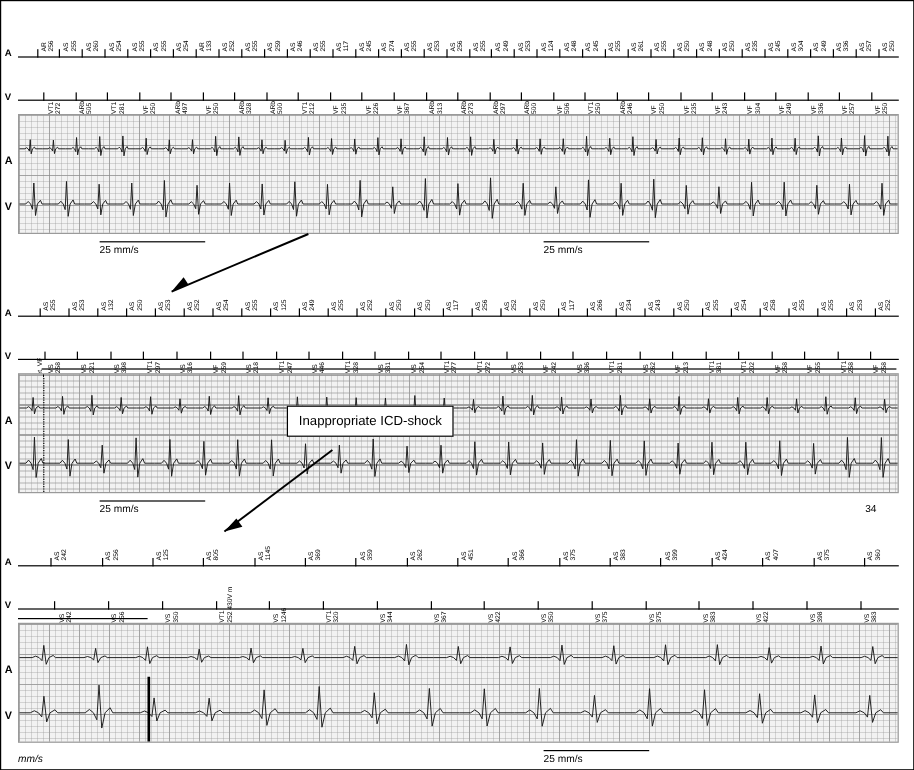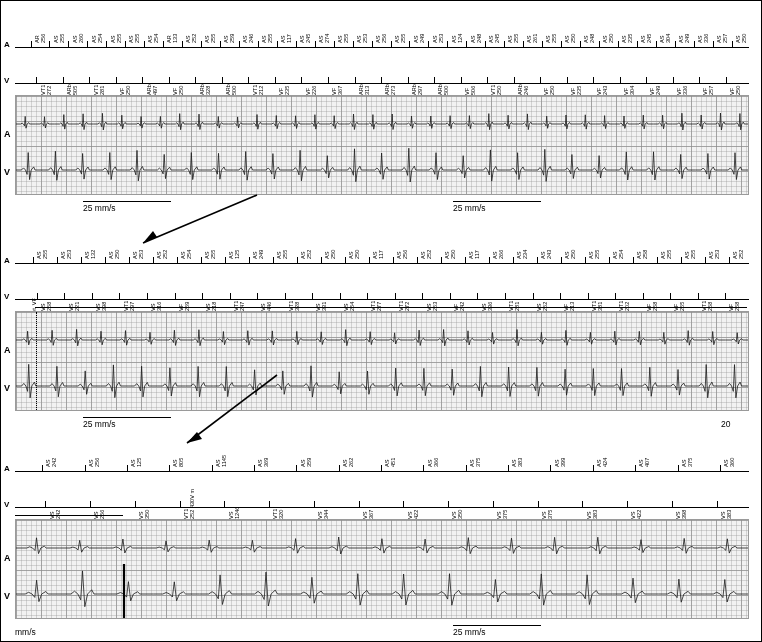--- a/index.html
+++ b/index.html
@@ -766,21 +766,21 @@
             <polyline points="0.0,28 6.1,28.0 7.8,26.9 9.4,28.0 10.7,30.2 11.6,19.2 12.7,32.9 14.0,28.0 16.0,26.4 17.1,28.0 24.5,28 30.6,28.0 32.2,26.8 33.9,28.0 35.2,30.4 36.1,18.3 37.2,33.3 38.5,28.0 40.5,26.3 41.6,28.0 48.9,28 55.0,28.0 56.7,26.7 58.4,28.0 59.7,30.7 60.6,17.4 61.7,33.8 63.0,28.0 65.0,26.1 66.1,28.0 73.4,28 79.5,28.0 81.2,26.9 82.8,28.0 84.1,30.2 85.0,19.2 86.1,32.8 87.4,28.0 89.4,26.4 90.5,28.0 97.9,28 104.0,28.0 105.6,26.9 107.3,28.0 108.6,30.4 109.5,18.6 110.6,33.2 111.9,28.0 113.9,26.3 115.0,28.0 122.3,28 128.4,28.0 130.1,27.1 131.8,28.0 133.1,29.9 134.0,20.3 135.1,32.3 136.4,28.0 138.4,26.6 139.5,28.0 146.8,28 152.9,28.0 154.6,26.8 156.2,28.0 157.5,30.5 158.4,18.2 159.5,33.4 160.8,28.0 162.8,26.2 163.9,28.0 171.3,28 177.4,28.0 179.0,26.8 180.7,28.0 182.0,30.6 182.9,17.7 184.0,33.7 185.3,28.0 187.3,26.1 188.4,28.0 195.7,28 201.8,28.0 203.5,27.0 205.2,28.0 206.5,30.1 207.4,19.5 208.5,32.7 209.8,28.0 211.8,26.5 212.9,28.0 220.2,28 226.3,28.0 228.0,26.9 229.6,28.0 230.9,30.3 231.8,18.7 232.9,33.1 234.2,28.0 236.2,26.3 237.3,28.0 244.7,28 250.8,28.0 252.4,26.9 254.1,28.0 255.4,30.3 256.3,18.9 257.4,33.0 258.7,28.0 260.7,26.4 261.8,28.0 269.1,28 275.3,28.0 276.9,27.0 278.6,28.0 279.9,30.1 280.8,19.4 281.9,32.7 283.2,28.0 285.2,26.5 286.3,28.0 293.6,28 299.7,28.0 301.4,27.0 303.0,28.0 304.3,30.0 305.2,19.8 306.3,32.5 307.6,28.0 309.6,26.5 310.7,28.0 318.1,28 324.2,28.0 325.8,26.8 327.5,28.0 328.8,30.6 329.7,17.6 330.8,33.7 332.1,28.0 334.1,26.1 335.2,28.0 342.5,28 348.6,28.0 350.3,27.0 352.0,28.0 353.3,30.1 354.2,19.7 355.3,32.6 356.6,28.0 358.6,26.5 359.7,28.0 367.0,28 373.1,28.0 374.8,27.1 376.4,28.0 377.7,29.8 378.6,20.8 379.7,32.0 381.0,28.0 383.0,26.7 384.1,28.0 391.5,28 397.6,28.0 399.2,26.8 400.9,28.0 402.2,30.5 403.1,18.1 404.2,33.5 405.5,28.0 407.5,26.2 408.6,28.0 415.9,28 422.0,28.0 423.7,26.7 425.4,28.0 426.7,30.6 427.6,17.5 428.7,33.8 430.0,28.0 432.0,26.1 433.1,28.0 440.4,28 446.5,28.0 448.2,26.9 449.8,28.0 451.1,30.3 452.0,18.8 453.1,33.0 454.4,28.0 456.4,26.3 457.5,28.0 464.9,28 471.0,28.0 472.6,27.1 474.3,28.0 475.6,29.9 476.5,20.5 477.6,32.1 478.9,28.0 480.9,26.7 482.0,28.0 489.3,28 495.4,28.0 497.1,26.7 498.8,28.0 500.1,30.6 501.0,17.5 502.1,33.8 503.4,28.0 505.4,26.1 506.5,28.0 513.8,28 519.9,28.0 521.6,27.1 523.2,28.0 524.5,29.9 525.4,20.3 526.5,32.2 527.8,28.0 529.8,26.6 530.9,28.0 538.3,28 544.4,28.0 546.0,26.8 547.7,28.0 549.0,30.4 549.9,18.4 551.0,33.3 552.3,28.0 554.3,26.3 555.4,28.0 562.7,28 568.9,28.0 570.5,27.1 572.2,28.0 573.5,29.9 574.4,20.3 575.5,32.2 576.8,28.0 578.8,26.6 579.9,28.0 587.2,28 593.3,28.0 595.0,26.9 596.6,28.0 597.9,30.2 598.8,19.2 599.9,32.9 601.2,28.0 603.2,26.4 604.3,28.0 611.7,28 617.8,28.0 619.4,27.0 621.1,28.0 622.4,30.2 623.3,19.3 624.4,32.8 625.7,28.0 627.7,26.4 628.8,28.0 636.1,28 642.3,28.0 643.9,27.1 645.6,28.0 646.9,29.9 647.8,20.4 648.9,32.2 650.2,28.0 652.2,26.6 653.3,28.0 660.6,28 666.7,28.0 668.4,26.9 670.0,28.0 671.3,30.4 672.2,18.6 673.3,33.2 674.6,28.0 676.6,26.3 677.7,28.0 685.1,28 691.2,28.0 692.8,27.0 694.5,28.0 695.8,30.1 696.7,19.5 697.8,32.7 699.1,28.0 701.1,26.5 702.2,28.0 709.5,28 715.6,28.0 717.3,27.1 719.0,28.0 720.3,29.8 721.2,20.7 722.3,32.0 723.6,28.0 725.6,26.7 726.7,28.0 734,28" fill="none" stroke="#1a1a1a" stroke-width="0.8"></polyline>
             <polyline points="0.0,74 5.6,74.0 7.8,71.4 9.9,74.0 11.6,79.4 12.7,52.3 14.1,85.9 15.8,74.0 18.4,70.1 19.8,74.0 28.2,74 33.9,74.0 36.0,71.6 38.1,74.0 39.8,78.9 40.9,54.3 42.3,84.8 44.0,74.0 46.6,70.5 48.0,74.0 56.5,74 62.1,74.0 64.2,72.2 66.3,74.0 68.0,77.8 69.2,58.9 70.6,82.3 72.3,74.0 74.8,71.3 76.2,74.0 84.7,74 90.3,74.0 92.5,71.5 94.6,74.0 96.3,79.3 97.4,52.9 98.8,85.6 100.5,74.0 103.0,70.2 104.5,74.0 112.9,74 118.6,74.0 120.7,71.6 122.8,74.0 124.5,79.0 125.6,54.2 127.0,84.9 128.7,74.0 131.3,70.4 132.7,74.0 141.2,74 146.8,74.0 148.9,71.8 151.0,74.0 152.7,78.6 153.9,55.8 155.3,84.0 157.0,74.0 159.5,70.7 160.9,74.0 169.4,74 175.0,74.0 177.1,71.7 179.3,74.0 181.0,78.9 182.1,54.4 183.5,84.8 185.2,74.0 187.7,70.5 189.1,74.0 197.6,74 203.3,74.0 205.4,71.7 207.5,74.0 209.2,78.9 210.3,54.5 211.7,84.7 213.4,74.0 216.0,70.5 217.4,74.0 225.8,74 231.5,74.0 233.6,72.1 235.7,74.0 237.4,78.0 238.6,57.8 240.0,82.9 241.7,74.0 244.2,71.1 245.6,74.0 254.1,74 259.7,74.0 261.8,72.2 264.0,74.0 265.7,77.8 266.8,58.9 268.2,82.3 269.9,74.0 272.4,71.3 273.8,74.0 282.3,74 288.0,74.0 290.1,71.6 292.2,74.0 293.9,79.0 295.0,53.8 296.4,85.1 298.1,74.0 300.7,70.4 302.1,74.0 310.5,74 316.2,74.0 318.3,72.3 320.4,74.0 322.1,77.6 323.2,59.8 324.7,81.8 326.3,74.0 328.9,71.4 330.3,74.0 338.8,74 344.4,74.0 346.5,72.2 348.6,74.0 350.3,77.8 351.5,59.0 352.9,82.3 354.6,74.0 357.1,71.3 358.5,74.0 367.0,74 372.6,74.0 374.8,71.8 376.9,74.0 378.6,78.5 379.7,56.1 381.1,83.9 382.8,74.0 385.3,70.8 386.8,74.0 395.2,74 400.9,74.0 403.0,71.9 405.1,74.0 406.8,78.4 407.9,56.3 409.3,83.7 411.0,74.0 413.6,70.8 415.0,74.0 423.5,74 429.1,74.0 431.2,72.0 433.3,74.0 435.0,78.2 436.2,57.1 437.6,83.3 439.3,74.0 441.8,71.0 443.2,74.0 451.7,74 457.3,74.0 459.5,71.6 461.6,74.0 463.3,78.9 464.4,54.4 465.8,84.8 467.5,74.0 470.0,70.5 471.5,74.0 479.9,74 485.6,74.0 487.7,71.7 489.8,74.0 491.5,78.8 492.6,55.0 494.0,84.5 495.7,74.0 498.3,70.6 499.7,74.0 508.2,74 513.8,74.0 515.9,71.8 518.0,74.0 519.7,78.7 520.9,55.4 522.3,84.2 524.0,74.0 526.5,70.6 527.9,74.0 536.4,74 542.0,74.0 544.1,72.0 546.3,74.0 548.0,78.2 549.1,57.2 550.5,83.2 552.2,74.0 554.7,71.0 556.1,74.0 564.6,74 570.3,74.0 572.4,71.9 574.5,74.0 576.2,78.4 577.3,56.5 578.7,83.6 580.4,74.0 583.0,70.9 584.4,74.0 592.8,74 598.5,74.0 600.6,71.9 602.7,74.0 604.4,78.4 605.5,56.5 607.0,83.6 608.7,74.0 611.2,70.9 612.6,74.0 621.1,74 626.7,74.0 628.8,71.8 631.0,74.0 632.7,78.7 633.8,55.3 635.2,84.3 636.9,74.0 639.4,70.6 640.8,74.0 649.3,74 655.0,74.0 657.1,72.0 659.2,74.0 660.9,78.1 662.0,57.5 663.4,83.1 665.1,74.0 667.7,71.0 669.1,74.0 677.5,74 683.2,74.0 685.3,71.4 687.4,74.0 689.1,79.4 690.2,52.5 691.7,85.8 693.3,74.0 695.9,70.1 697.3,74.0 705.8,74 711.4,74.0 713.5,71.4 715.6,74.0 717.3,79.4 718.5,52.6 719.9,85.8 721.6,74.0 724.1,70.1 725.5,74.0 734,74" fill="none" stroke="#1a1a1a" stroke-width="0.8"></polyline>
           </g>
       </svg>
       <div class="vdash" style="left:20px;top:0;height:100px;"></div>
     </div>
     <div class="chanlabel" style="top:122px;">A</div>
     <div class="chanlabel" style="top:160px;">V</div>
     <div class="speedrule" style="left:68px;top:194px;width:88px;"></div>
     <div class="speed" style="left:68px;top:196px;">25 mm/s</div>
-    <div class="speed" style="left:706px;top:196px;">20</div>
+    <div class="speed" style="left:706px;top:196px;">34</div>
   </div>
 
   <div class="strip" style="top:430px;">
     <div class="markband">
       <div class="axisline axisA"></div>
       <div class="axisline axisV"></div>
       <div class="rowlabel a">A</div>
       <div class="rowlabel v">V</div>
       <div class="ticks">
           <div class="tick tickA" style="left: 27.2px;"></div>
@@ -959,28 +959,29 @@
       <svg width="734" height="100" viewBox="0 0 734 100">
         <g id="s3trace">
             <polyline points="0.0,28 10.8,28.0 13.7,26.8 16.6,28.0 19.0,30.5 20.5,17.8 22.5,33.6 24.8,28.0 28.3,26.2 30.2,28.0 43.2,28 54.0,28.0 56.9,27.1 59.8,28.0 62.1,29.9 63.7,20.3 65.6,32.2 68.0,28.0 71.5,26.6 73.4,28.0 86.4,28 97.1,28.0 100.1,26.9 103.0,28.0 105.3,30.3 106.9,19.0 108.8,33.0 111.1,28.0 114.6,26.4 116.6,28.0 129.5,28 140.3,28.0 143.2,27.1 146.2,28.0 148.5,29.8 150.0,20.9 152.0,31.9 154.3,28.0 157.8,26.7 159.8,28.0 172.7,28 183.5,28.0 186.4,27.1 189.3,28.0 191.7,30.0 193.2,20.1 195.2,32.3 197.5,28.0 201.0,26.6 202.9,28.0 215.9,28 226.7,28.0 229.6,27.1 232.5,28.0 234.8,29.9 236.4,20.3 238.3,32.2 240.7,28.0 244.2,26.6 246.1,28.0 259.1,28 269.9,28.0 272.8,26.9 275.7,28.0 278.0,30.3 279.6,18.6 281.5,33.2 283.8,28.0 287.3,26.3 289.3,28.0 302.2,28 313.0,28.0 315.9,26.7 318.9,28.0 321.2,30.7 322.7,17.0 324.7,34.0 327.0,28.0 330.5,26.0 332.5,28.0 345.4,28 356.2,28.0 359.1,26.9 362.0,28.0 364.4,30.3 365.9,18.7 367.9,33.1 370.2,28.0 373.7,26.3 375.6,28.0 388.6,28 399.4,28.0 402.3,26.9 405.2,28.0 407.5,30.2 409.1,19.1 411.0,32.9 413.4,28.0 416.9,26.4 418.8,28.0 431.8,28 442.6,28.0 445.5,26.8 448.4,28.0 450.7,30.6 452.3,17.6 454.2,33.7 456.5,28.0 460.0,26.1 462.0,28.0 474.9,28 485.7,28.0 488.6,26.8 491.6,28.0 493.9,30.5 495.5,18.1 497.4,33.4 499.7,28.0 503.2,26.2 505.2,28.0 518.1,28 528.9,28.0 531.8,26.7 534.7,28.0 537.1,30.7 538.6,17.3 540.6,33.9 542.9,28.0 546.4,26.1 548.3,28.0 561.3,28 572.1,28.0 575.0,26.7 577.9,28.0 580.2,30.7 581.8,17.2 583.7,33.9 586.1,28.0 589.6,26.1 591.5,28.0 604.5,28 615.3,28.0 618.2,27.0 621.1,28.0 623.4,30.1 625.0,19.7 626.9,32.6 629.3,28.0 632.8,26.5 634.7,28.0 647.6,28 658.4,28.0 661.4,26.9 664.3,28.0 666.6,30.4 668.2,18.4 670.1,33.3 672.4,28.0 675.9,26.3 677.9,28.0 690.8,28 701.6,28.0 704.5,26.9 707.4,28.0 709.8,30.3 711.3,18.8 713.3,33.1 715.6,28.0 719.1,26.3 721.0,28.0 734,28" fill="none" stroke="#1a1a1a" stroke-width="0.8"></polyline>
             <polyline points="0.0,74 9.2,74.0 12.6,72.3 16.1,74.0 18.8,77.4 20.6,60.2 22.9,81.6 25.7,74.0 29.8,71.5 32.1,74.0 45.9,74 55.0,74.0 58.5,71.2 61.9,74.0 64.7,79.8 66.5,50.9 68.8,86.7 71.6,74.0 75.7,69.8 78.0,74.0 91.8,74 100.9,74.0 104.4,72.5 107.8,74.0 110.6,77.1 112.4,61.6 114.7,80.8 117.4,74.0 121.6,71.8 123.9,74.0 137.6,74 146.8,74.0 150.2,72.5 153.7,74.0 156.4,77.0 158.3,61.8 160.6,80.7 163.3,74.0 167.4,71.8 169.7,74.0 183.5,74 192.7,74.0 196.1,71.7 199.6,74.0 202.3,78.8 204.1,54.9 206.4,84.5 209.2,74.0 213.3,70.6 215.6,74.0 229.4,74 238.6,74.0 242.0,71.4 245.4,74.0 248.2,79.5 250.0,52.1 252.3,86.0 255.1,74.0 259.2,70.1 261.5,74.0 275.3,74 284.4,74.0 287.9,72.0 291.3,74.0 294.1,78.2 295.9,57.3 298.2,83.2 300.9,74.0 305.1,71.0 307.4,74.0 321.1,74 330.3,74.0 333.7,71.6 337.2,74.0 339.9,79.1 341.8,53.7 344.1,85.1 346.8,74.0 350.9,70.4 353.2,74.0 367.0,74 376.2,74.0 379.6,71.6 383.1,74.0 385.8,79.0 387.6,54.0 389.9,85.0 392.7,74.0 396.8,70.4 399.1,74.0 412.9,74 422.1,74.0 425.5,71.6 428.9,74.0 431.7,79.1 433.5,53.7 435.8,85.2 438.6,74.0 442.7,70.3 445.0,74.0 458.8,74 467.9,74.0 471.4,72.3 474.8,74.0 477.6,77.6 479.4,59.5 481.7,82.0 484.4,74.0 488.6,71.4 490.9,74.0 504.6,74 513.8,74.0 517.2,71.6 520.7,74.0 523.4,79.0 525.3,53.9 527.6,85.1 530.3,74.0 534.4,70.4 536.7,74.0 550.5,74 559.7,74.0 563.1,71.7 566.6,74.0 569.3,78.8 571.1,54.8 573.4,84.6 576.2,74.0 580.3,70.5 582.6,74.0 596.4,74 605.5,74.0 609.0,72.1 612.4,74.0 615.2,78.0 617.0,58.1 619.3,82.7 622.1,74.0 626.2,71.1 628.5,74.0 642.3,74 651.4,74.0 654.9,72.2 658.3,74.0 661.1,77.7 662.9,59.1 665.2,82.2 667.9,74.0 672.1,71.3 674.4,74.0 688.1,74 697.3,74.0 700.7,72.3 704.2,74.0 706.9,77.6 708.8,59.5 711.1,82.0 713.8,74.0 717.9,71.4 720.2,74.0 734,74" fill="none" stroke="#1a1a1a" stroke-width="0.8"></polyline>
             <line x1="108" x2="108" y1="44" y2="100" stroke="#000" stroke-width="2.2"></line>
           </g>
       </svg>
     </div>
     <div class="chanlabel" style="top:122px;">A</div>
     <div class="chanlabel" style="top:160px;">V</div>
-    <div class="speed" style="left:0px;top:196px;">mm/s</div>
+    <div class="speed" style="left:0px;top:196px;font-style:italic;">mm/s</div>
     <div class="speedrule" style="left:438px;top:194px;width:88px;"></div>
     <div class="speed" style="left:438px;top:196px;">25 mm/s</div>
   </div>
 
   <svg class="arrow" style="left:130px;top:190px;" width="130" height="60">
     <line x1="126" y1="4" x2="12" y2="52" stroke="#000" stroke-width="1.6"></line>
     <polygon points="12,52 26,46 22,40" fill="#000"></polygon>
   </svg>
 
+  <div class="callout" style="left:238px;top:337px;">Inappropriate ICD-shock</div>
   <svg class="arrow" style="left:172px;top:370px;" width="110" height="80">
     <line x1="104" y1="4" x2="14" y2="72" stroke="#000" stroke-width="1.6"></line>
     <polygon points="14,72 29,68 24,61" fill="#000"></polygon>
   </svg>
 
 </div>
 
 </body></html>

